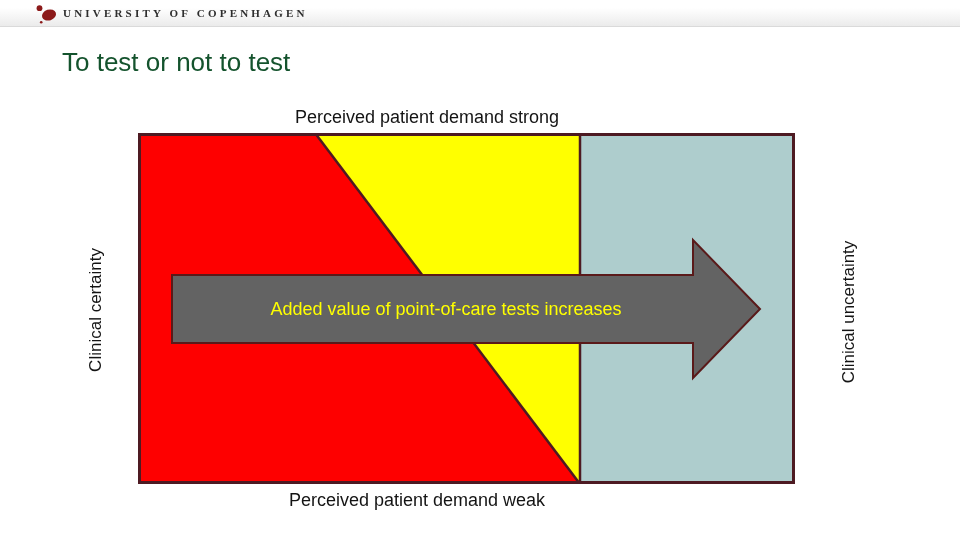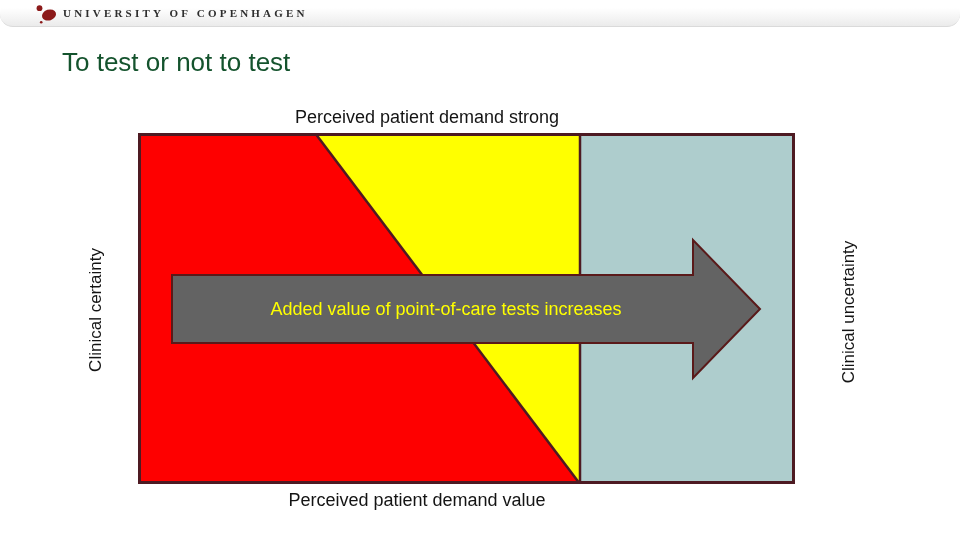--- a/index.html
+++ b/index.html
@@ -10,21 +10,20 @@
     overflow: hidden;
     font-family: "Liberation Sans", sans-serif;
   }
 
   
   .header {
     position: absolute; left: 0; top: 0;
     width: 960px; height: 26px;
     background: linear-gradient(to bottom, #ffffff 30%, #ebebeb 100%);
     border-bottom: 1px solid #dadada;
-    border-radius: 13px;
   }
   .logo-svg { position: absolute; left: 32px; top: 2px; }
   .uni-name {
     position: absolute; left: 63px; top: 7px;
     font-family: "Liberation Serif", serif;
     font-size: 11px; font-weight: bold;
     letter-spacing: 3.2px;
     color: #2e2e2e;
     white-space: nowrap;
   }
@@ -73,21 +72,21 @@
     <ellipse cx="17" cy="13" rx="7.2" ry="5.4" fill="#8c1a1a" transform="rotate(-18 17 13)"></ellipse>
     <circle cx="7.5" cy="6.2" r="2.9" fill="#8c1a1a"></circle>
     <circle cx="9.2" cy="20.2" r="1.3" fill="#8c1a1a"></circle>
   </svg>
   <div class="uni-name">UNIVERSITY OF COPENHAGEN</div>
 </div>
 
 <div class="slide-title">To test or not to test</div>
 
 <div class="h-label top-label">Perceived patient demand strong</div>
-<div class="h-label bottom-label">Perceived patient demand value</div>
+<div class="h-label bottom-label">Perceived patient demand weak</div>
 <div class="v-label left-label">Clinical certainty</div>
 <div class="v-label right-label">Clinical uncertainty</div>
 
 <svg class="diagram-svg" width="657" height="351" viewBox="0 0 657 351">
 
   <rect x="0" y="0" width="657" height="351" fill="#fe0000"></rect>
 
   <polygon points="177,0 442,0 442,351" fill="#ffff00"></polygon>
 
   <rect x="442" y="0" width="215" height="351" fill="#aecdcd"></rect>

